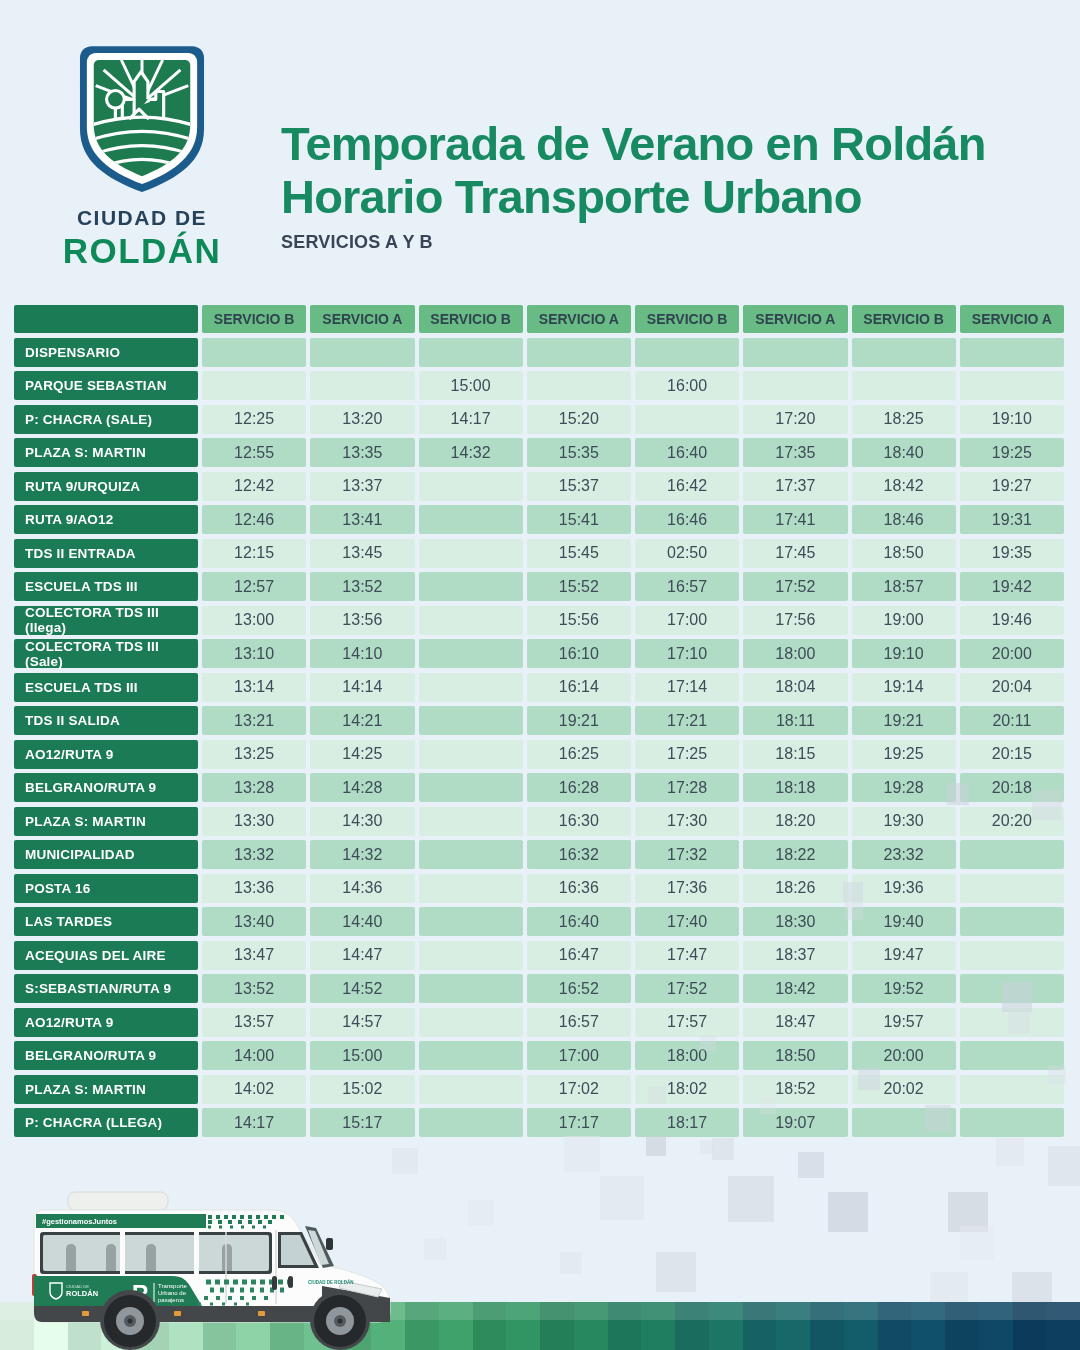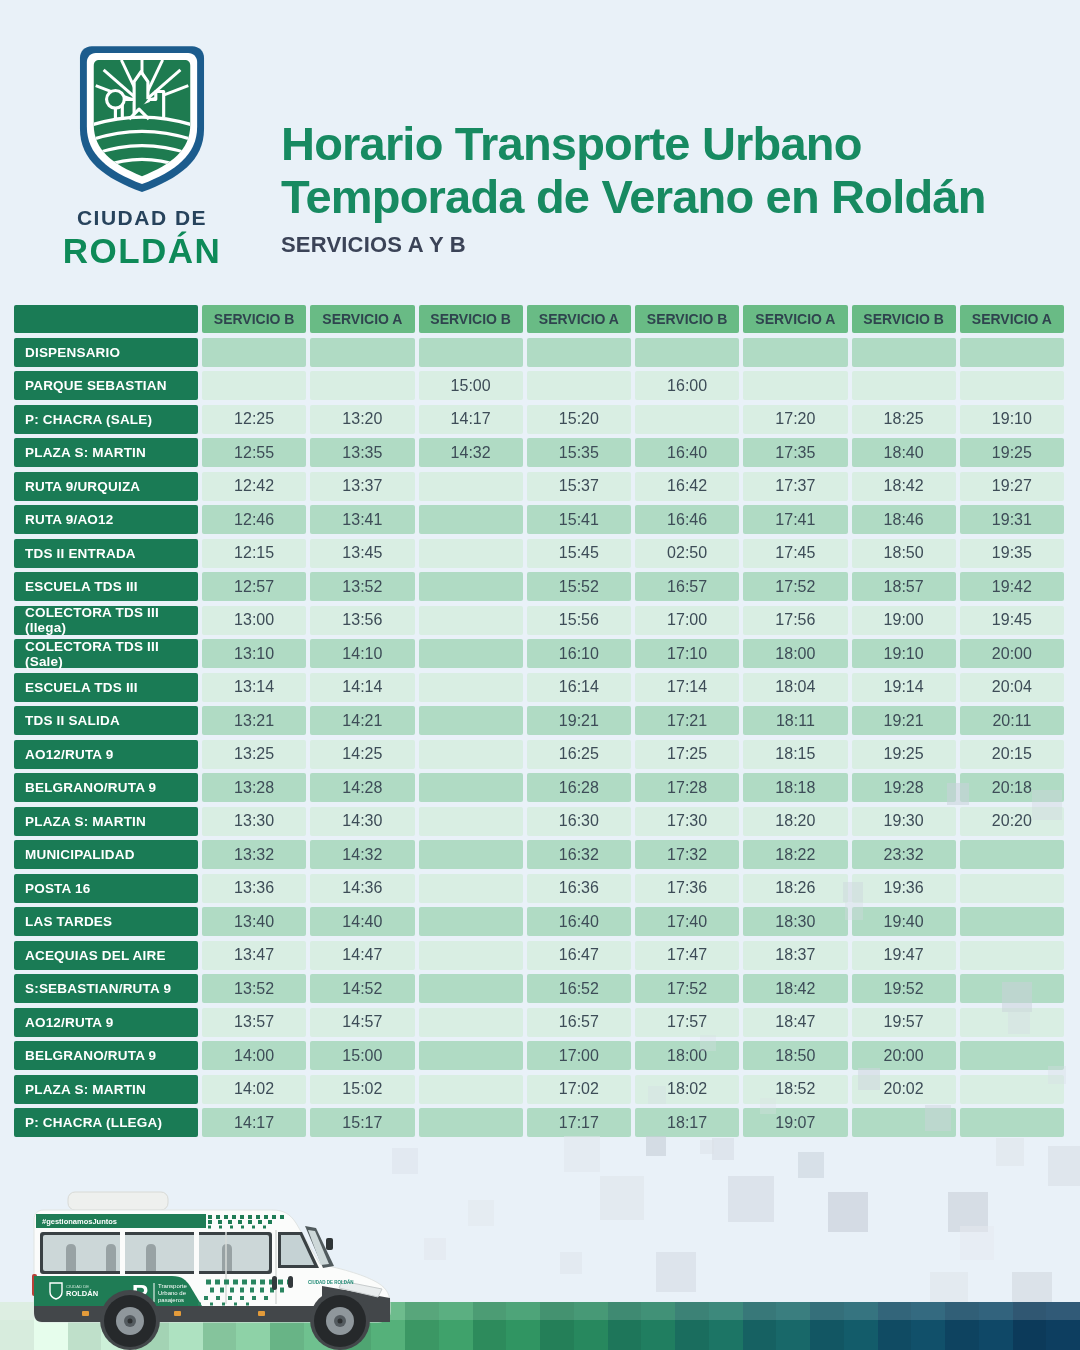--- a/index.html
+++ b/index.html
@@ -8,21 +8,21 @@
     background:#e9f1f8;
     font-family:"Liberation Sans",sans-serif;
   }
   
   .logo-svg{position:absolute;left:78px;top:40px;width:128px;height:162px;}
   .brand-text{position:absolute;left:42px;top:206px;width:200px;text-align:center;}
   .brand-line1{color:#27435c;font-size:21px;font-weight:bold;letter-spacing:1.5px;}
   .brand-line2{color:#0e8a58;font-size:35px;font-weight:bold;letter-spacing:1.5px;margin-top:1px;}
   .titles{position:absolute;left:281px;top:118px;width:760px;}
   .title-line{color:#178a61;font-size:47px;font-weight:bold;letter-spacing:-0.8px;line-height:1.12;}
-  .subtitle{color:#3b4357;font-size:22px;font-weight:bold;margin-top:9px;letter-spacing:0.2px;}
+  .subtitle{color:#3b4357;font-size:18px;font-weight:bold;margin-top:9px;letter-spacing:0.2px;}
   
   .schedule{
     position:absolute;left:14px;top:305px;width:1050px;
     display:grid;grid-template-columns:184px repeat(8,1fr);
     column-gap:4px;row-gap:4.5px;
   }
   .corner-cell{background:#1a7b55;border-radius:2px;height:28px;}
   .head-cell{
     background:#69bb85;color:#2f444e;font-weight:bold;font-size:14px;
     display:flex;align-items:center;justify-content:center;height:28px;border-radius:2px;
@@ -84,22 +84,22 @@
       <path d="M26,126 Q65,112 104,126"></path>
     </g>
   </g>
 </svg>
 <div class="brand-text">
   <div class="brand-line1">CIUDAD DE</div>
   <div class="brand-line2">ROLDÁN</div>
 </div>
 
 <div class="titles">
+  <div class="title-line">Temporada de Verano en Roldán</div>
   <div class="title-line">Horario Transporte Urbano</div>
-  <div class="title-line">Temporada de Verano en Roldán</div>
   <div class="subtitle">SERVICIOS A Y B</div>
 </div>
 
 <div class="schedule" id="schedule">
     <div class="corner-cell"></div>
     <div class="head-cell">SERVICIO B</div>
     <div class="head-cell">SERVICIO A</div>
     <div class="head-cell">SERVICIO B</div>
     <div class="head-cell">SERVICIO A</div>
     <div class="head-cell">SERVICIO B</div>
@@ -179,21 +179,21 @@
     <div class="time-cell shade-m">18:57</div>
     <div class="time-cell shade-m">19:42</div>
     <div class="stop-cell">COLECTORA TDS III (llega)</div>
     <div class="time-cell shade-l">13:00</div>
     <div class="time-cell shade-l">13:56</div>
     <div class="time-cell shade-l"></div>
     <div class="time-cell shade-l">15:56</div>
     <div class="time-cell shade-l">17:00</div>
     <div class="time-cell shade-l">17:56</div>
     <div class="time-cell shade-l">19:00</div>
-    <div class="time-cell shade-l">19:45</div>
+    <div class="time-cell shade-l">19:46</div>
     <div class="stop-cell">COLECTORA TDS III (Sale)</div>
     <div class="time-cell shade-m">13:10</div>
     <div class="time-cell shade-m">14:10</div>
     <div class="time-cell shade-m"></div>
     <div class="time-cell shade-m">16:10</div>
     <div class="time-cell shade-m">17:10</div>
     <div class="time-cell shade-m">18:00</div>
     <div class="time-cell shade-m">19:10</div>
     <div class="time-cell shade-m">20:00</div>
     <div class="stop-cell">ESCUELA TDS III</div>

